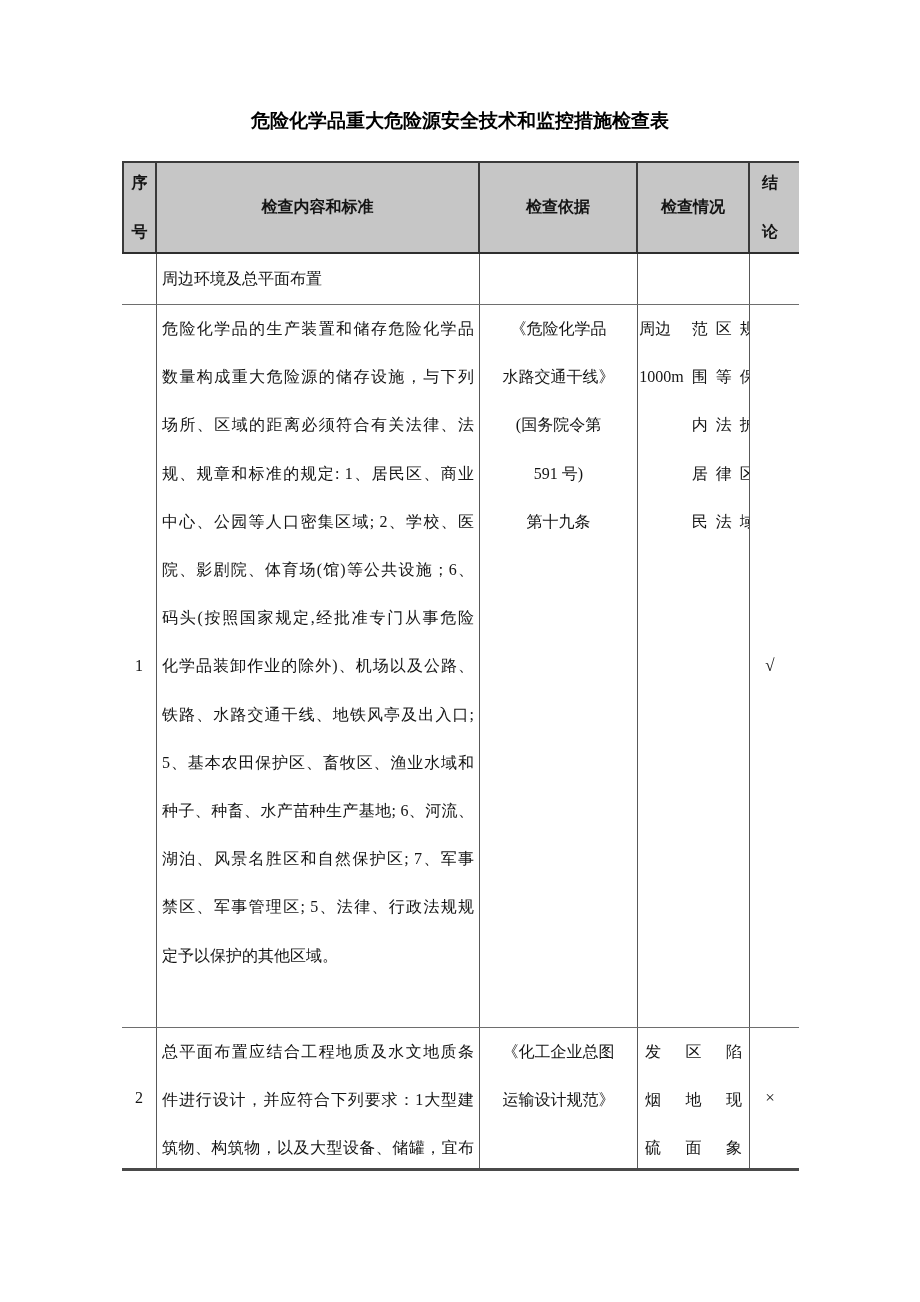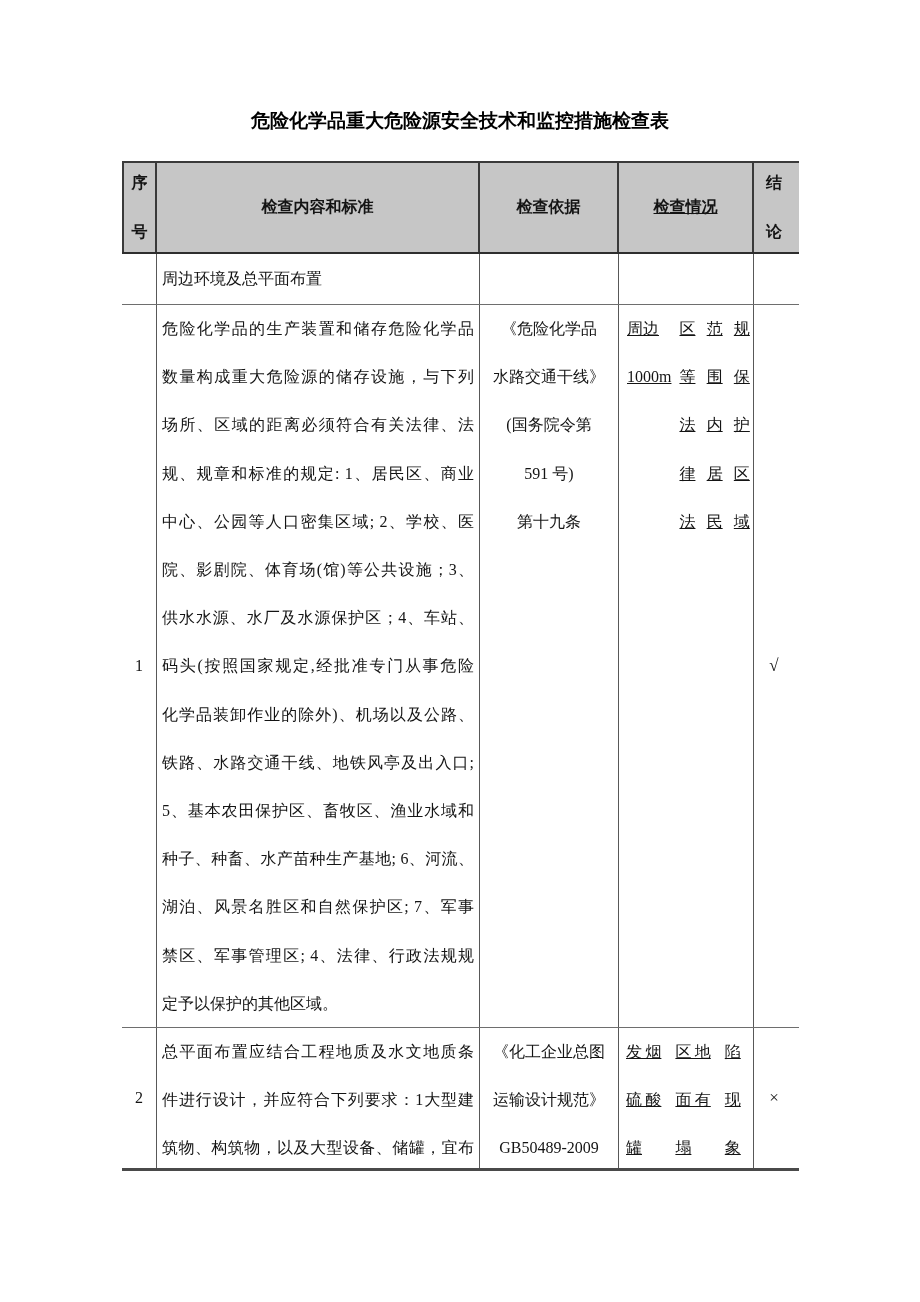--- a/index.html
+++ b/index.html
@@ -9,21 +9,21 @@
     overflow:hidden;
   }
   .title {
     position:absolute; top:107px; left:0; width:920px; text-align:center;
     font-family:"Liberation Sans","DejaVu Sans",sans-serif;
     font-weight:bold; font-size:19px; line-height:28px; color:#000;
   }
   .tbl { position:absolute; left:122px; top:161px; width:677px; }
   .row { display:flex; box-sizing:border-box; }
   .cell { box-sizing:border-box; overflow:hidden; flex:none; }
-  .c1{ width:35px; } .c2{ width:323px; } .c3{ width:139px; } .c4{ width:135px;text-decoration:underline; } .c5{ width:40px; }
+  .c1{ width:35px; } .c2{ width:323px; } .c3{ width:158px; } .c4{ width:112px; } .c5{ width:40px; }
 
   
   .hdr {
     height:93px; background:#c6c6c6;
     border-top:2px solid #3a3a3a; border-bottom:2.5px solid #2e2e2e;
     font-family:"Liberation Sans","DejaVu Sans",sans-serif; font-weight:bold; font-size:16px;
   }
   .hdr .cell { display:flex; flex-direction:column; align-items:center; justify-content:center; text-align:center; }
   .hdr .c1 { border-left:2px solid #3a3a3a; }
   .hdr .c1,.hdr .c2,.hdr .c3,.hdr .c4 { border-right:2px solid #3a3a3a; }
@@ -90,58 +90,56 @@
   </div>
 
   <div class="row r1 body-row">
     <div class="cell c1 num">1</div>
     <div class="cell c2 lines content">
         <div class="ln">危险化学品的生产装置和储存危险化学品</div>
         <div class="ln">数量构成重大危险源的储存设施，与下列</div>
         <div class="ln">场所、区域的距离必须符合有关法律、法</div>
         <div class="ln">规、规章和标准的规定: 1、居民区、商业</div>
         <div class="ln">中心、公园等人口密集区域; 2、学校、医</div>
-        <div class="ln">院、影剧院、体育场(馆)等公共设施；3、</div>
-        <div class="ln">供水水源、水厂及水源保护区；4、车站、</div>
+        <div class="ln">院、影剧院、体育场(馆)等公共设施；6、</div>
         <div class="ln">码头(按照国家规定,经批准专门从事危险</div>
         <div class="ln">化学品装卸作业的除外)、机场以及公路、</div>
         <div class="ln">铁路、水路交通干线、地铁风亭及出入口;</div>
         <div class="ln">5、基本农田保护区、畜牧区、渔业水域和</div>
         <div class="ln">种子、种畜、水产苗种生产基地; 6、河流、</div>
         <div class="ln">湖泊、风景名胜区和自然保护区; 7、军事</div>
-        <div class="ln">禁区、军事管理区; 4、法律、行政法规规</div>
+        <div class="ln">禁区、军事管理区; 5、法律、行政法规规</div>
         <div class="ln">定予以保护的其他区域。</div>
       </div>
     <div class="cell c3 lines basis">
         <div class="ln">《危险化学品</div>
         <div class="ln">水路交通干线》</div>
         <div class="ln">(国务院令第</div>
         <div class="ln">591 号)</div>
         <div class="ln">第十九条</div>
       </div>
     <div class="cell c4 lines situ">
         <div class="ln">周边 1000m</div>
+        <div class="ln">范围内居民</div>
         <div class="ln">区等法律法</div>
-        <div class="ln">范围内居民</div>
         <div class="ln">规保护区域</div>
       </div>
     <div class="cell c5 concl">√</div>
   </div>
 
   <div class="row r2 body-row">
     <div class="cell c1 num">2</div>
     <div class="cell c2 lines content justify-all">
         <div class="ln">总平面布置应结合工程地质及水文地质条</div>
         <div class="ln">件进行设计，并应符合下列要求：1大型建</div>
         <div class="ln">筑物、构筑物，以及大型设备、储罐，宜布</div>
       </div>
     <div class="cell c3 lines basis top">
         <div class="ln">《化工企业总图</div>
         <div class="ln">运输设计规范》</div>
-        <div class="ln">GB50489-2009</div>
       </div>
     <div class="cell c4 lines situ justify top">
         <div class="ln">发烟硫酸罐</div>
         <div class="ln">区地面有塌</div>
         <div class="ln">陷现象</div>
       </div>
     <div class="cell c5 concl">×</div>
   </div>
 
 </div>

